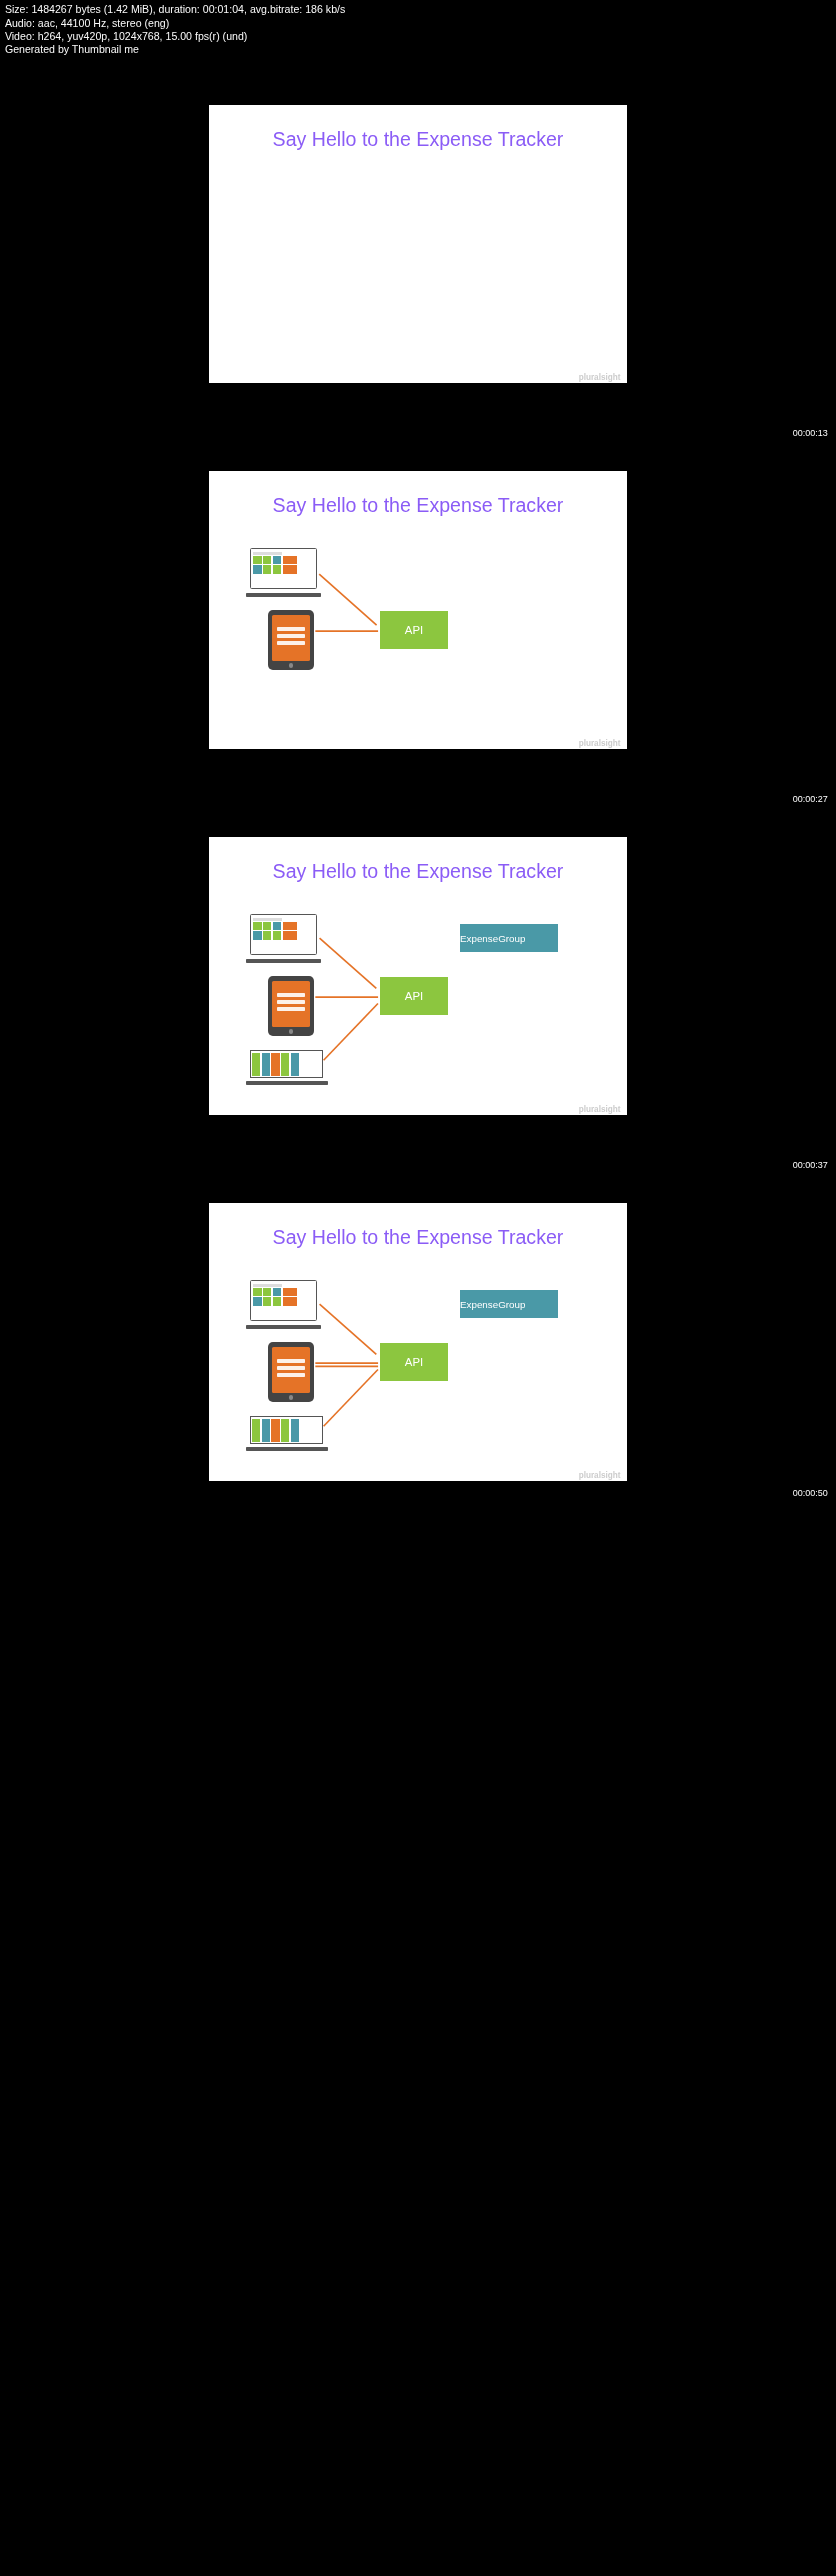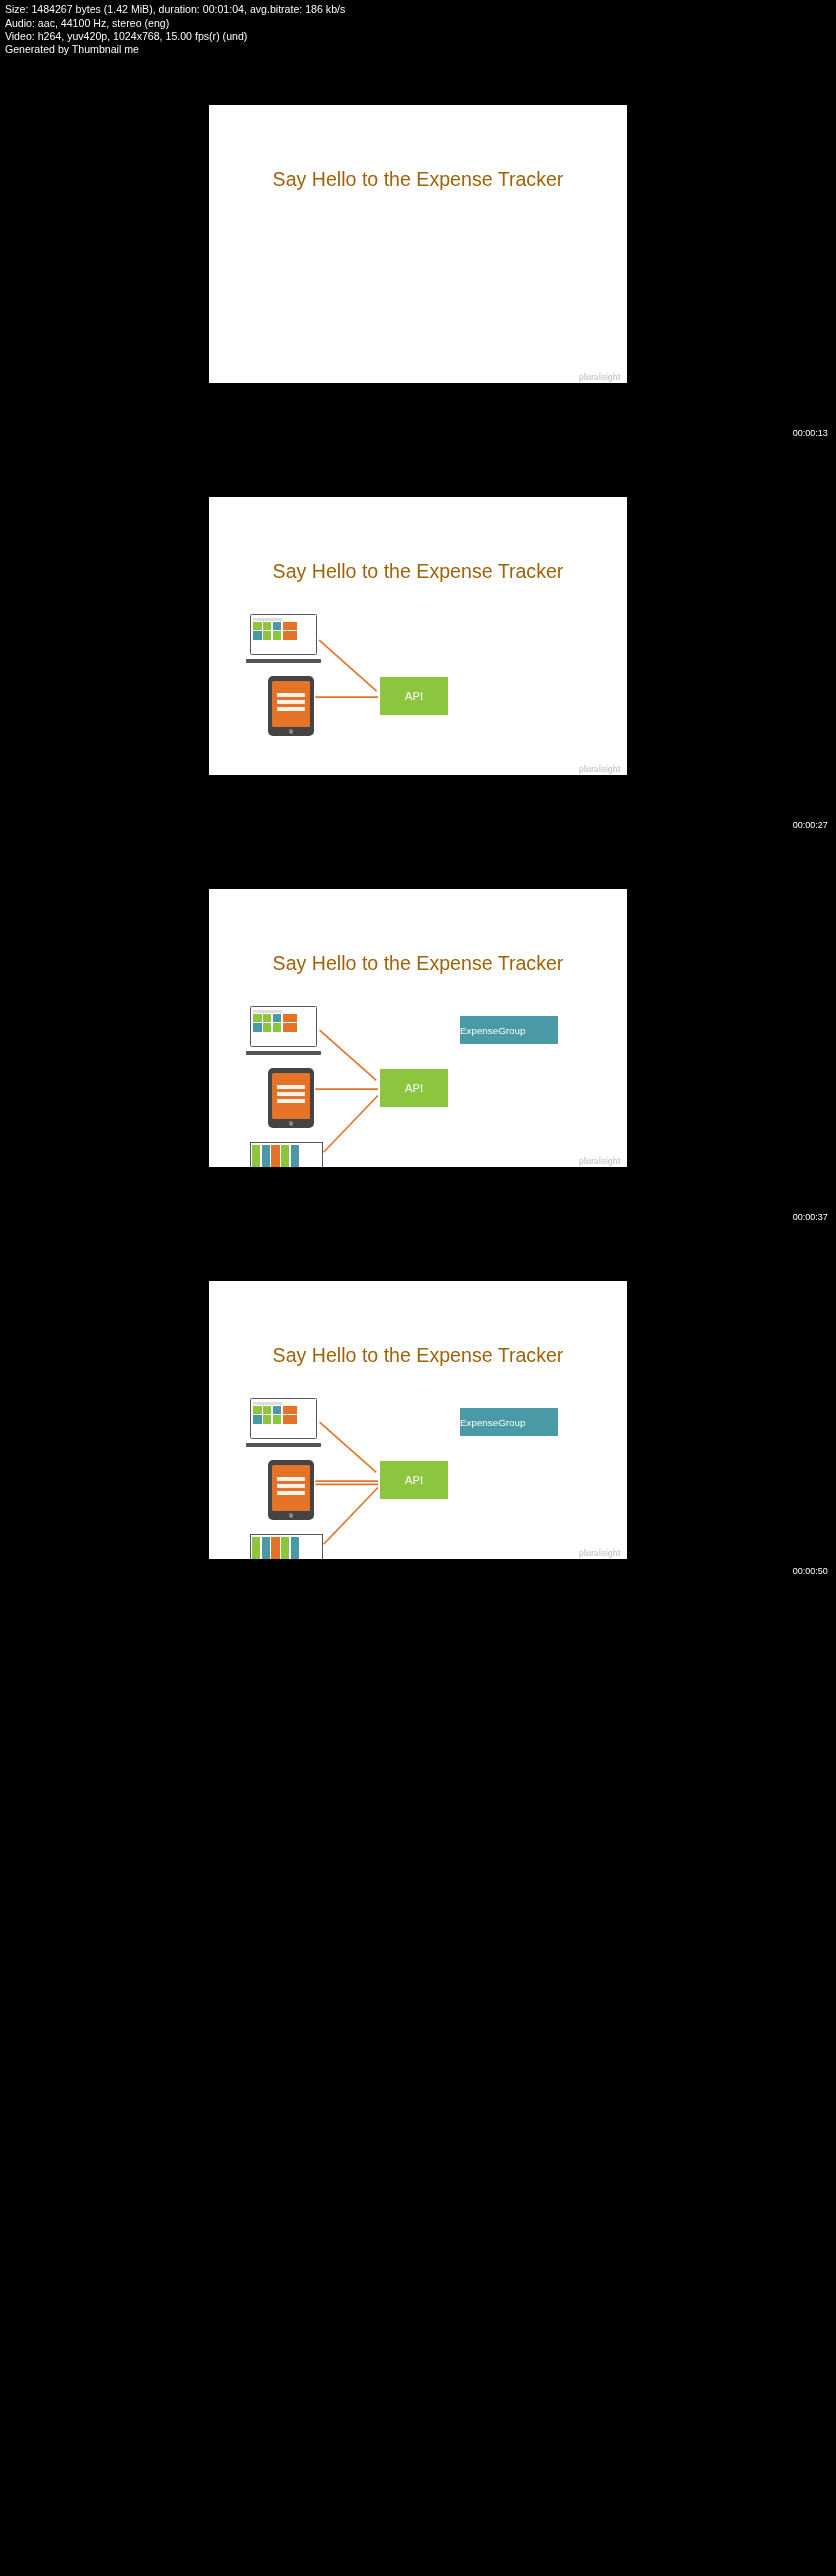--- a/index.html
+++ b/index.html
@@ -2,24 +2,24 @@
 <html style="font-size:13px"><head>
 <meta charset="utf-8">
 <style>
   * { margin: 0; padding: 0; box-sizing: border-box; }
   body { background: #000; font-family: Arial, Helvetica, sans-serif; width: 836px; }
   
   .meta-block { background: #000; color: #fafafa; font-size: 10.6px; padding: 3.3px 4.9px 49px 4.9px; line-height: 1.25; }
   .meta-line { white-space: nowrap; }
   
   .slide { background: #fff; width: 418px; margin: 0 auto; height: 278px; position: relative; overflow: hidden; }
-  .slide-title { color: #a16207; font-size: 19.6px; font-weight: 400; text-align: center; padding-top: 23px; font-family: "Segoe UI", Arial, sans-serif; margin-top: 40px; }
+  .slide-title { color: #8b5cf6; font-size: 19.6px; font-weight: 400; text-align: center; padding-top: 23px; font-family: "Segoe UI", Arial, sans-serif; }
   .ps-mark { position: absolute; right: 6.5px; bottom: 1.6px; color: #ccc; font-size: 8.2px; font-weight: 700; }
   
-  .ts-band { background: #000; height: 114px; color: #fff; font-size: 9px; position: relative; text-align: right; }
+  .ts-band { background: #000; height: 88px; color: #fff; font-size: 9px; position: relative; text-align: right; }
   .ts-text { position: absolute; right: 8.2px; top: 45px; }
   
   .diagram { position: relative; width: 100%; height: 220px; }
   
   .block-api { position: absolute; left: 171px; top: 94px; width: 68px; height: 38px; background: #8cc63f; color: #fff; font-size: 11.4px; display: flex; align-items: center; justify-content: center; }
   .block-entity { position: absolute; left: 251px; top: 41px; width: 98px; height: 28px; background: #4a99a7; color: #fff; font-size: 9.8px; display: flex; align-items: center; justify-content: flex-start; }
   
   
   .dev-desktop { position: absolute; left: 41px; top: 31px; width: 70px; height: 51px; }
   .desk-screen { width: 67px; height: 41px; border: 1.6px solid #555; background: #fff; border-radius: 1.6px; padding: 2.4px; }

